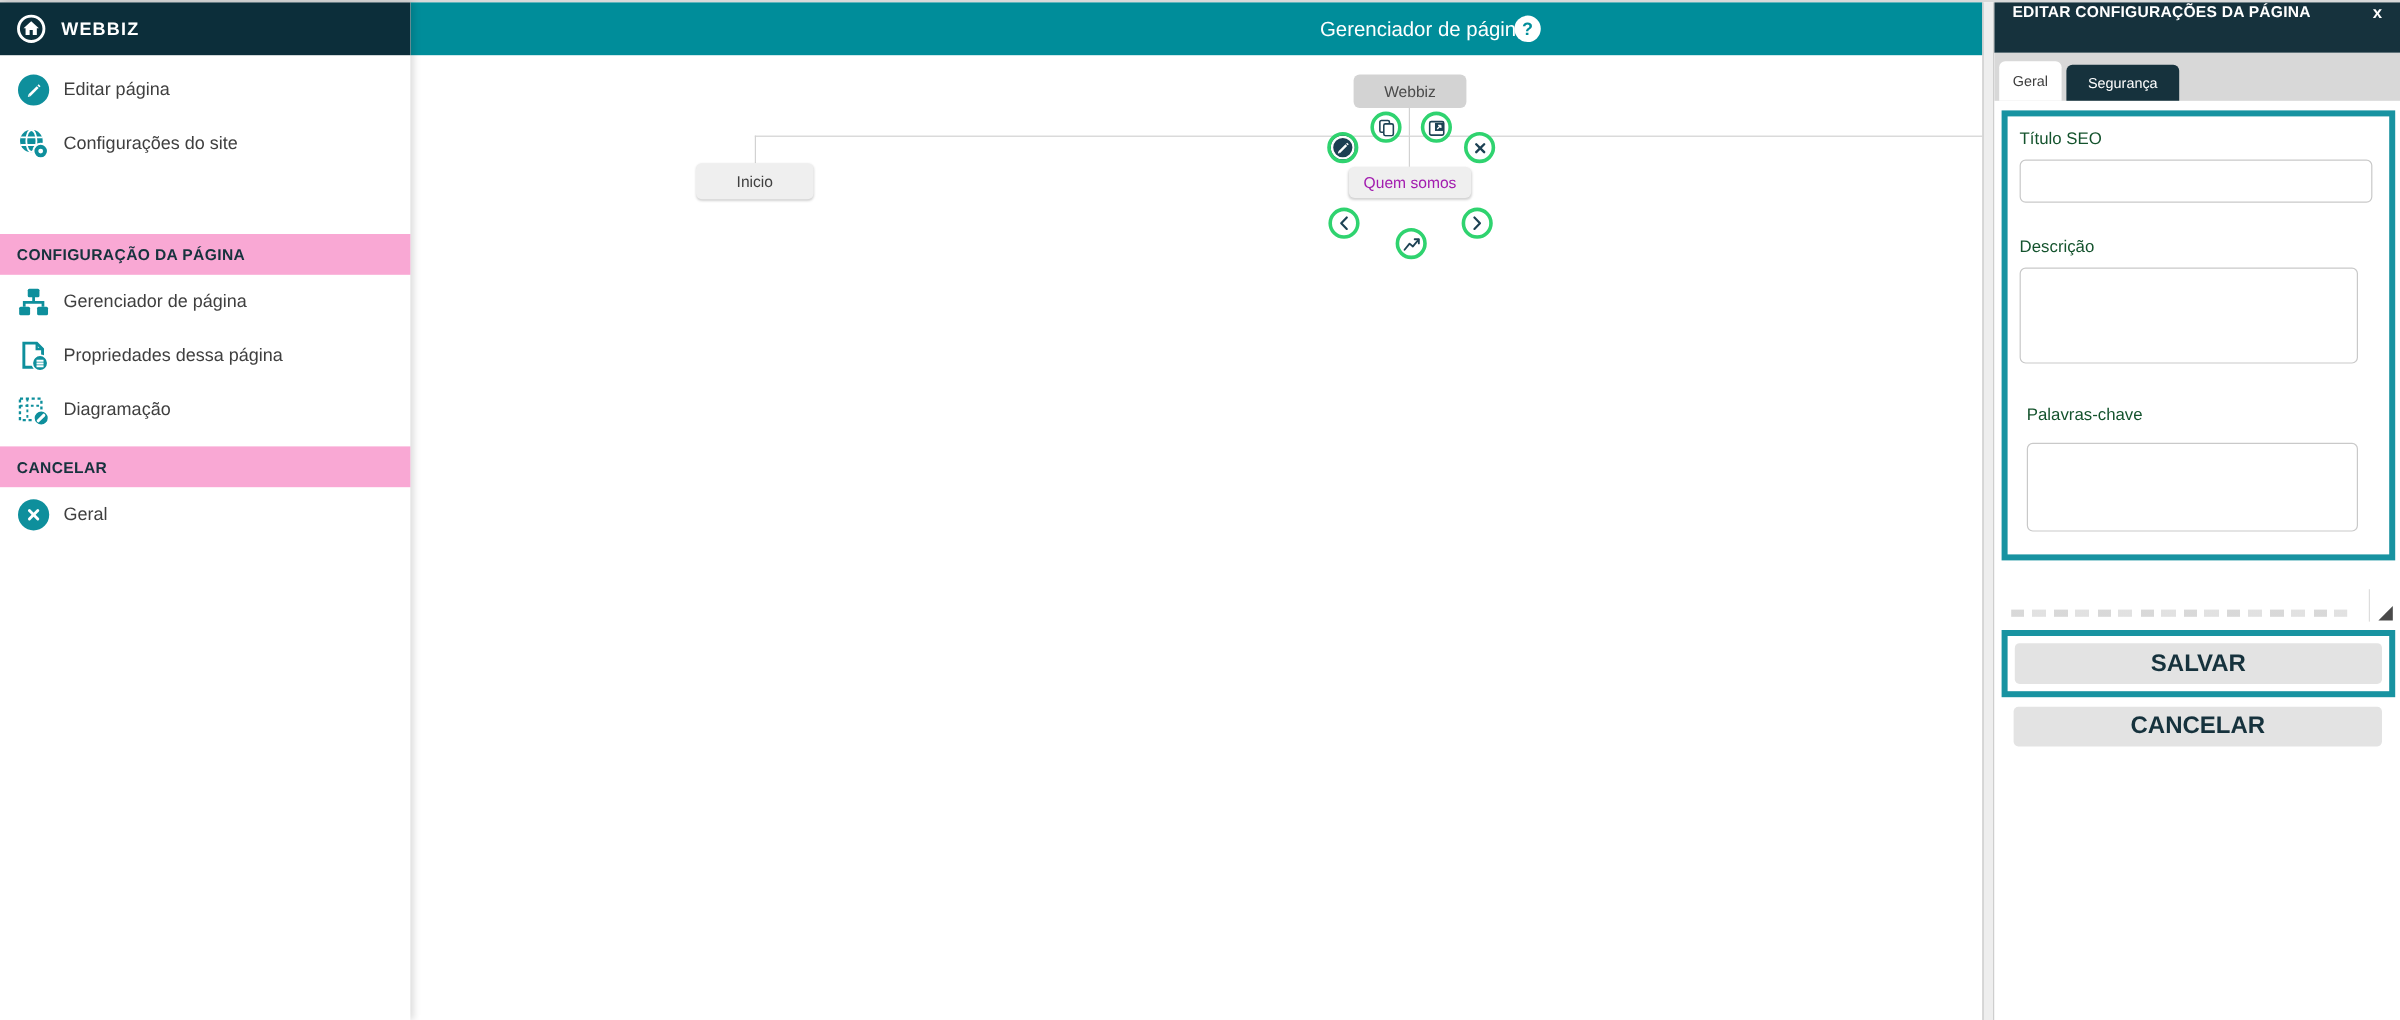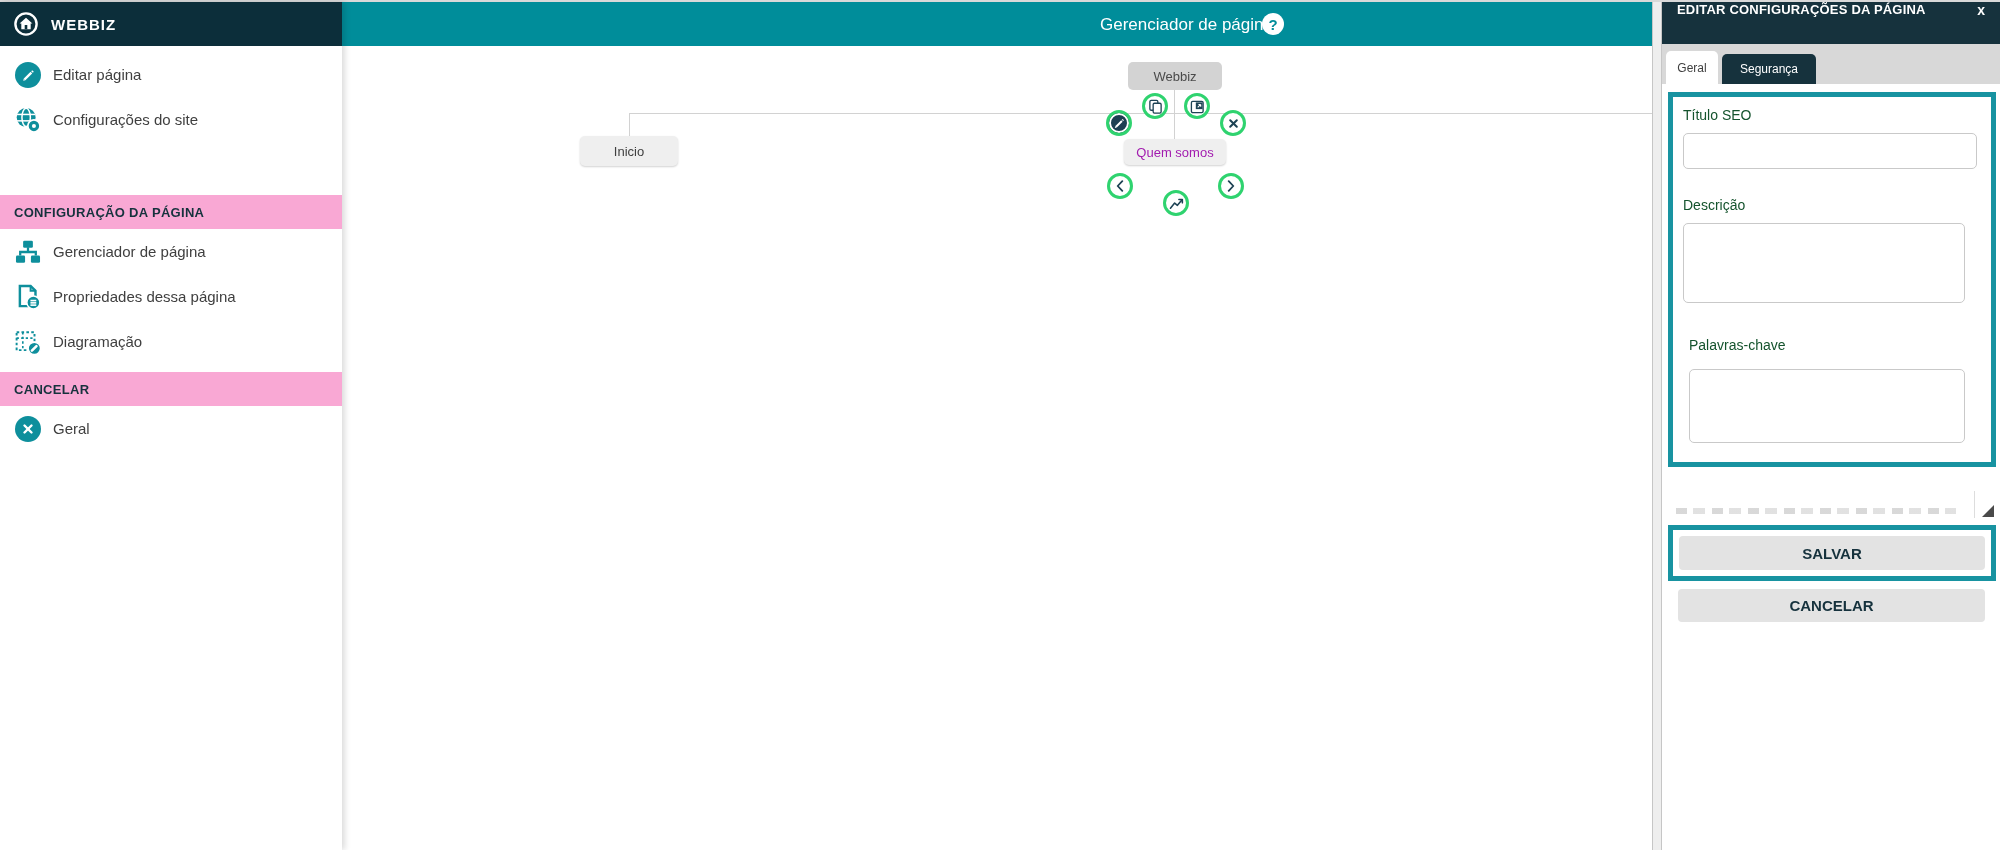--- a/index.html
+++ b/index.html
@@ -62,21 +62,21 @@
           font-size:14px; padding:6px 8px; font-family:"Liberation Sans", sans-serif; }
 
   .clipped-row { position:absolute; left:14px; top:506px; width:280px; height:6px; overflow:hidden; opacity:.55;
     background:repeating-linear-gradient(90deg,#b9b9b9 0 11px, transparent 11px 17px, #c9c9c9 17px 29px, transparent 29px 36px); }
   .mini-vline { position:absolute; left:312px; top:489px; width:1px; height:27px; background:#ddd; }
   .grip { position:absolute; left:320px; top:503px; width:0; height:0;
           border-left:12px solid transparent; border-bottom:12px solid #4a4a4a; cursor:nwse-resize; }
 
   .save-wrap { position:absolute; left:6px; top:523px; width:328px; height:56px; border:5px solid #1893a1; background:#fff;
                display:flex; align-items:center; justify-content:center; }
-  .btn { background:#e3e3e3; border:none; border-radius:4px; color:#16323d; font-weight:bold; font-size:15px;
+  .btn { background:#e3e3e3; border:none; border-radius:4px; color:#16323d; font-weight:bold; font-size:20px;
          font-family:"Liberation Sans", sans-serif; cursor:pointer; }
   .btn-save { width:306px; height:34px; }
   .btn-cancel { position:absolute; left:16px; top:587px; width:307px; height:33px; }
 
   svg { display:block; }
 </style>
 </head>
 <body>
 
 <div class="page">

